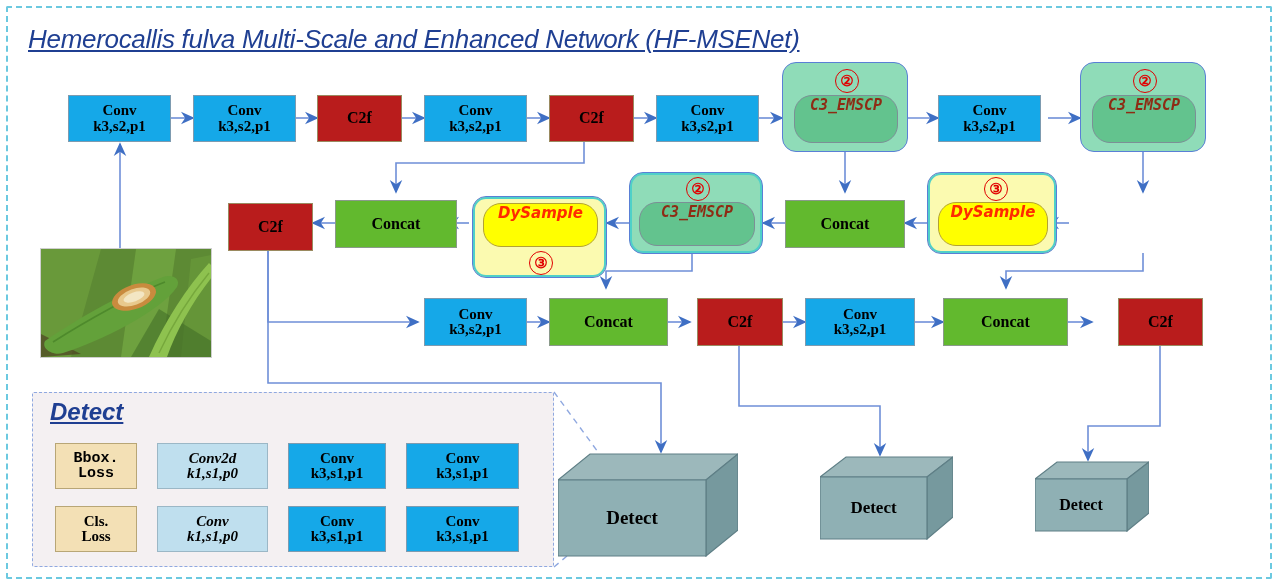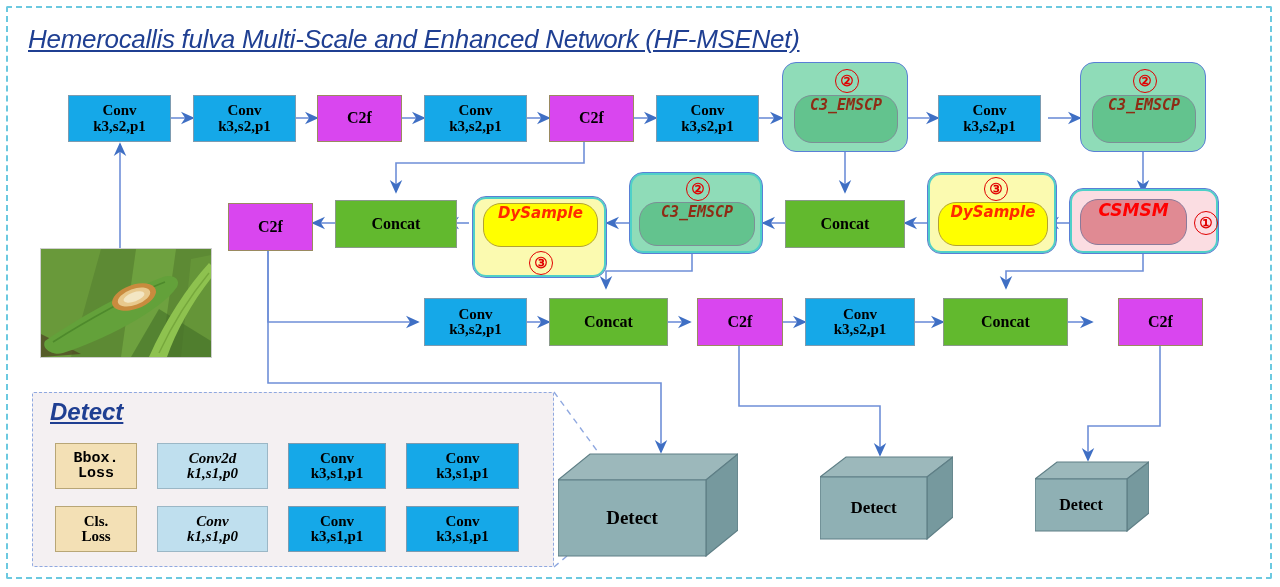--- a/index.html
+++ b/index.html
@@ -16,21 +16,21 @@
        font-style:italic;color:#1f3f92;text-decoration:underline;
        font-family:"Liberation Sans",sans-serif;letter-spacing:-0.3px;white-space:nowrap;margin-top:12px;}
 
   
   .node{position:absolute;box-sizing:border-box;display:flex;flex-direction:column;
         align-items:center;justify-content:center;text-align:center;
         border:1px solid #8a9a8a;color:#000;line-height:1.02;}
   .node .l1{display:block;}
   .node .l2{display:block;}
   .blue{background:#15a8e8;border-color:#7d9bb0;}
-  .orange{background:#d946ef;border-color:#9a8a60;}
+  .orange{background:#b91c1c;border-color:#9a8a60;}
   .green{background:#62b92e;border-color:#8a9a8a;}
   .ltblue{background:#bfdfee;border-color:#9bb7c6;font-style:italic;}
   .tan{background:#f3e0b5;border-color:#b8a676;}
   .conv{font-size:15px;font-weight:bold;}
   .lbl{font-size:16px;font-weight:bold;}
 
   
   .wrap{position:absolute;box-sizing:border-box;border-radius:14px;}
   .wrap-green{background:#8fdcb8;border:1.6px solid #5a7fd6;}
   .wrap-yellow{background:#fbfab0;border:1.6px solid #5a7fd6;
@@ -250,26 +250,20 @@
     <span>Concat</span>
   </div>
 
   <div class="wrap wrap-yellow" style="left:927px;top:172px;width:130px;height:82px;">
     <div class="badge" style="left:56px;top:4px;">③</div>
     <div class="inner inner-yellow" style="left:10px;top:29px;width:110px;height:44px;">
       <span>DySample</span>
     </div>
   </div>
 
-  <div class="wrap wrap-pink" style="left:1069px;top:188px;width:150px;height:66px;">
-    <div class="inner inner-pink" style="left:10px;top:10px;width:107px;height:46px;">
-      <span>CSMSM</span>
-    </div>
-    <div class="badge" style="left:124px;top:22px;">①</div>
-  </div>
 
   <div class="node blue conv" style="left:424px;top:298px;width:103px;height:48px;">
     <span class="l1">Conv</span>
     <span class="l2">k3,s2,p1</span>
   </div>
 
   <div class="node green lbl" style="left:549px;top:298px;width:119px;height:48px;">
     <span>Concat</span>
   </div>
 

